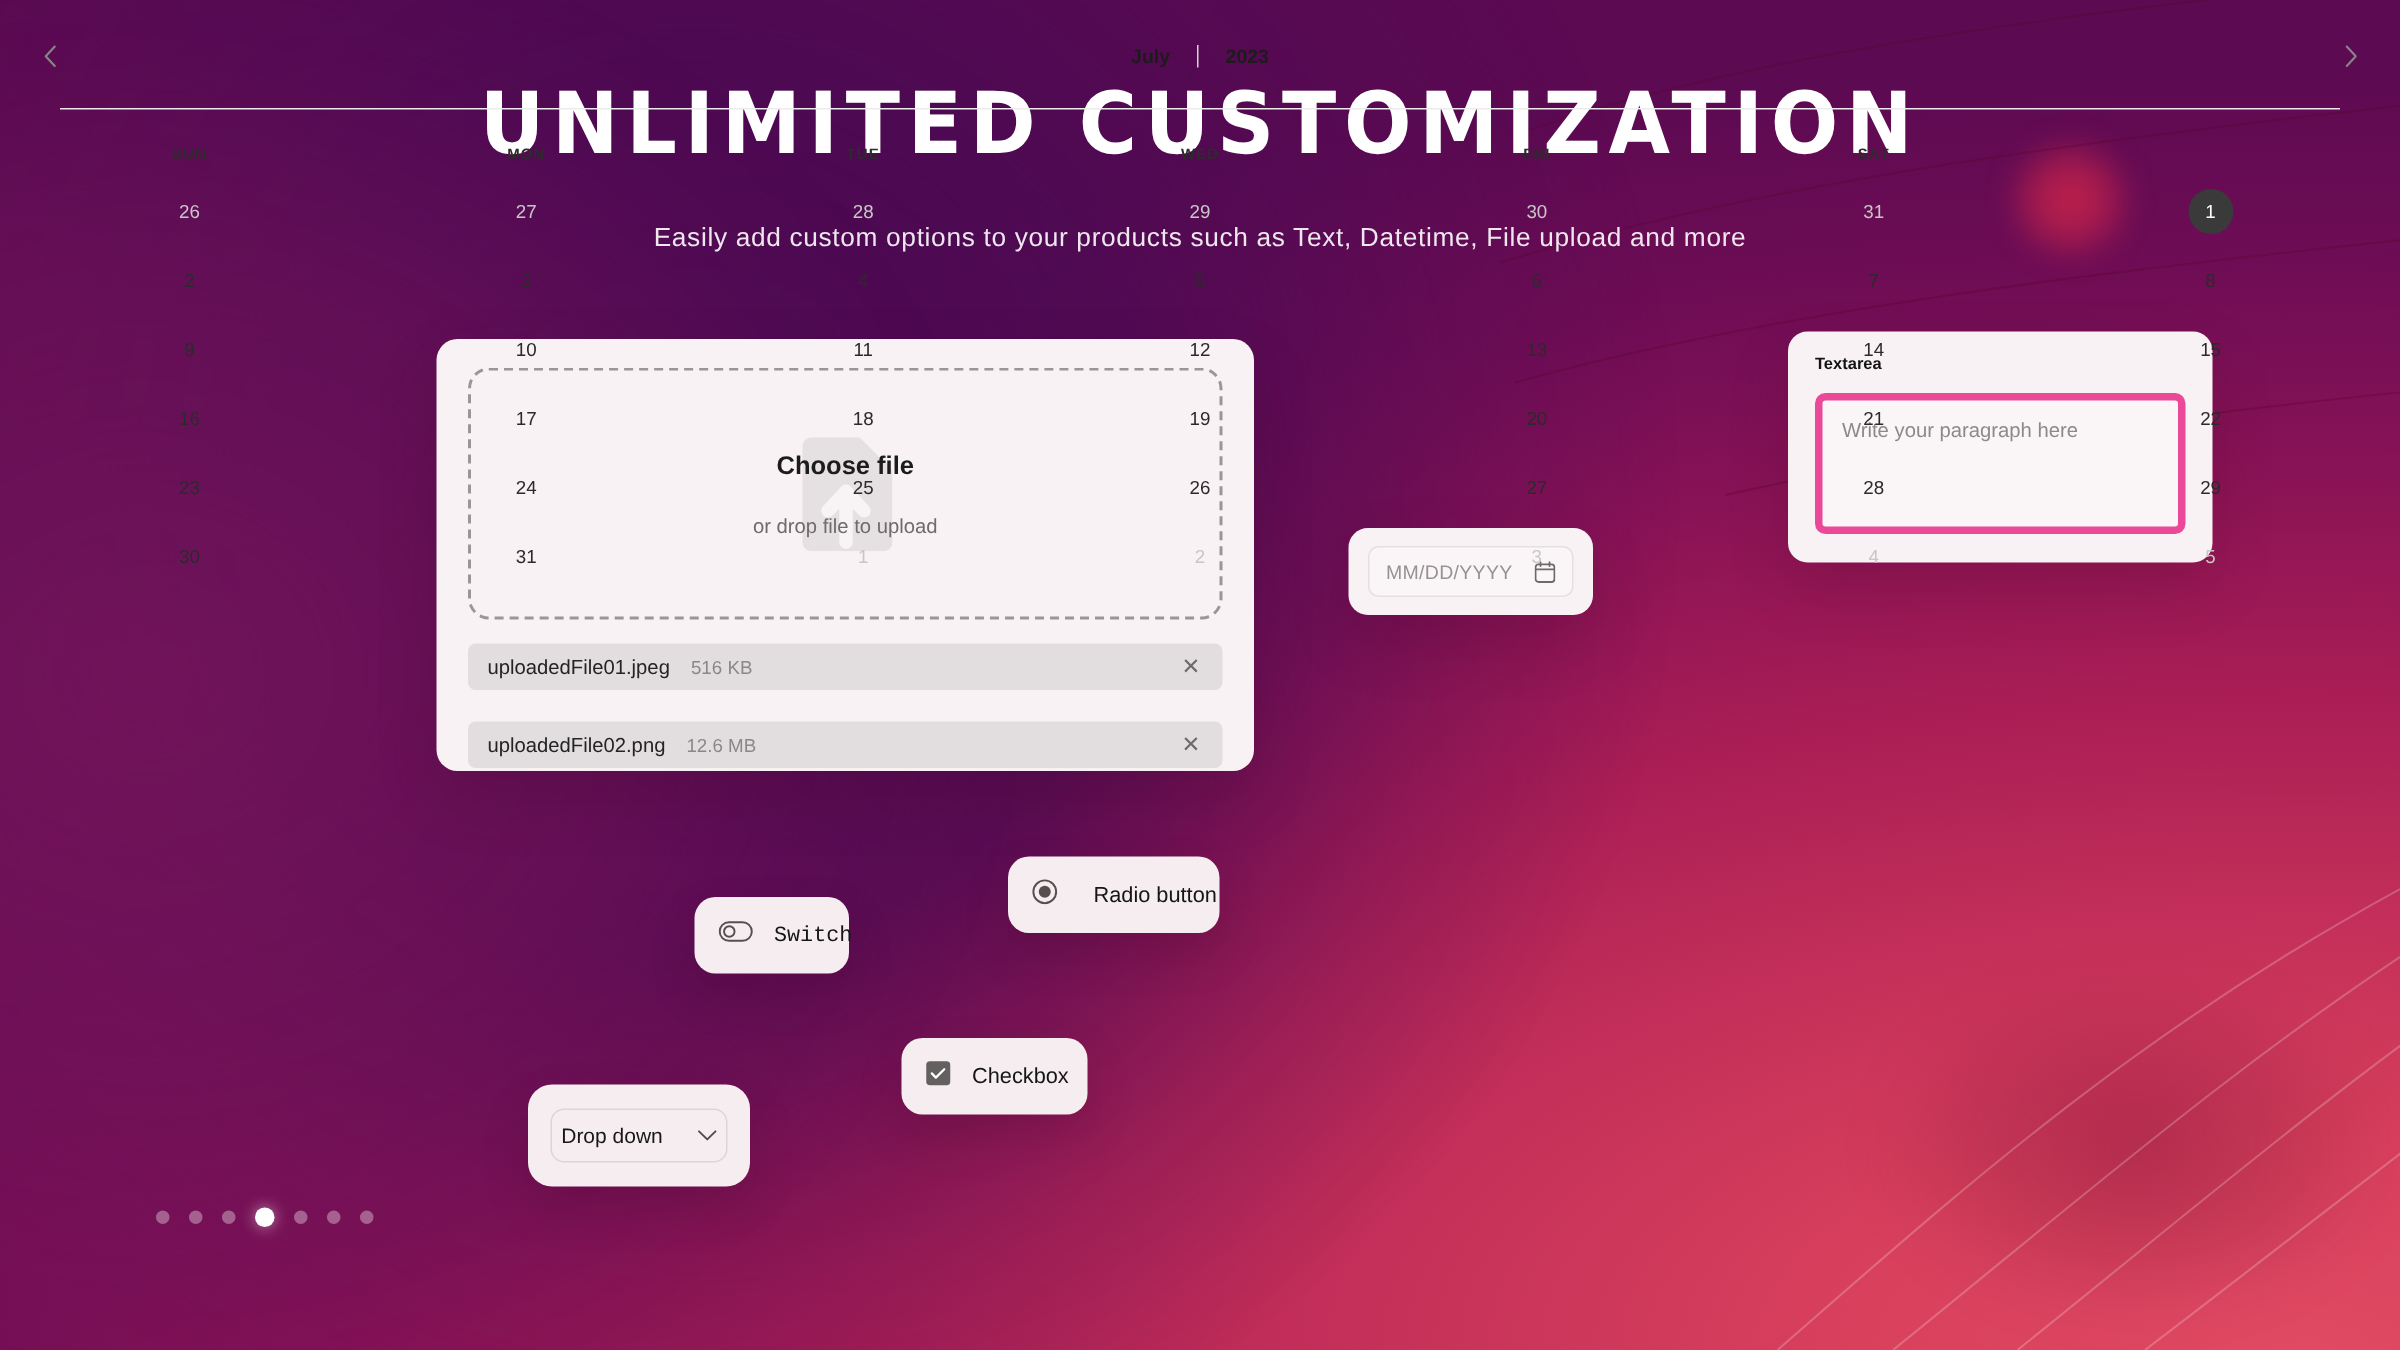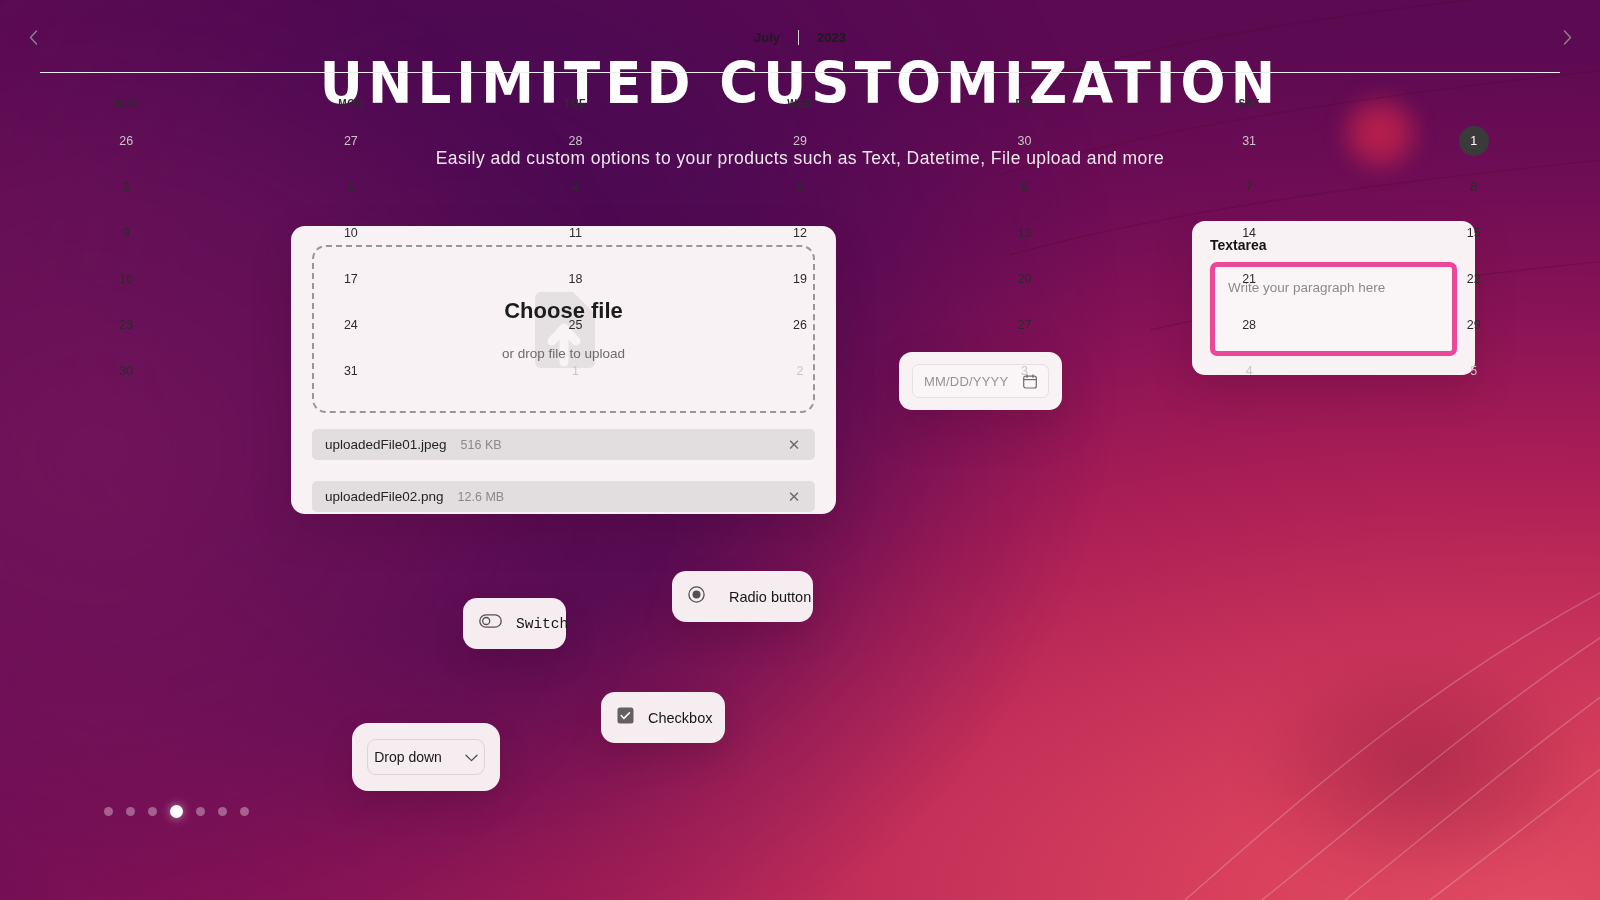--- a/index.html
+++ b/index.html
@@ -74,40 +74,40 @@
   #file-card { left:291px; top:226px; width:545px; height:288px; border-radius:14px; }
   .dropzone {
     position:absolute; left:21px; top:19px; width:503px; height:168px;
     border:2px dashed #9b9598; border-radius:14px;
     display:flex; flex-direction:column; align-items:center; justify-content:center;
   }
   .dz-watermark {
     position:absolute; left:50%; top:52%; transform:translate(-50%,-50%);
     opacity:0.085;
   }
-  .dz-title { font-size:22px; font-weight:700; color:#1c1c1c; position:relative; z-index:2; }
+  .dz-title { font-size:17px; font-weight:700; color:#1c1c1c; position:relative; z-index:2; }
   .dz-sub { margin-top:22px; font-size:13.5px; color:#6f6a6d; position:relative; z-index:2; }
 
   .file-row {
     position:absolute; left:21px; width:503px; height:31px;
     background:#e2dedf; border-radius:5px;
     display:flex; align-items:center; padding:0 13px;
   }
   #file-row-0 { top:203px; }
   #file-row-1 { top:255px; }
   .file-name { font-size:13.5px; color:#242424; }
   .file-size { font-size:12.5px; color:#8c8789; margin-left:14px; }
   .file-x {
     margin-left:auto; font-size:15px; color:#6d6a6b; line-height:1;
     width:16px; text-align:center; cursor:pointer;
   }
 
   
   #textarea-card { left:1192px; top:221px; width:283px; height:154px; border-radius:13px; }
-  .ta-label { position:absolute; left:18px; top:16px; font-size:14px; font-weight:700; color:#141414; }
+  .ta-label { position:absolute; left:18px; top:16px; font-size:11px; font-weight:700; color:#141414; }
   .ta-box {
     position:absolute; left:18px; top:41px; width:247px; height:94px;
     border:5px solid #ec4899; border-radius:7px; background:#faf6f7;
     padding:11px 13px;
   }
   .ta-ph { font-size:13.5px; color:#8e888b; }
 
   
   #date-card { left:899px; top:352px; width:163px; height:58px; border-radius:13px; }
   .date-field {

